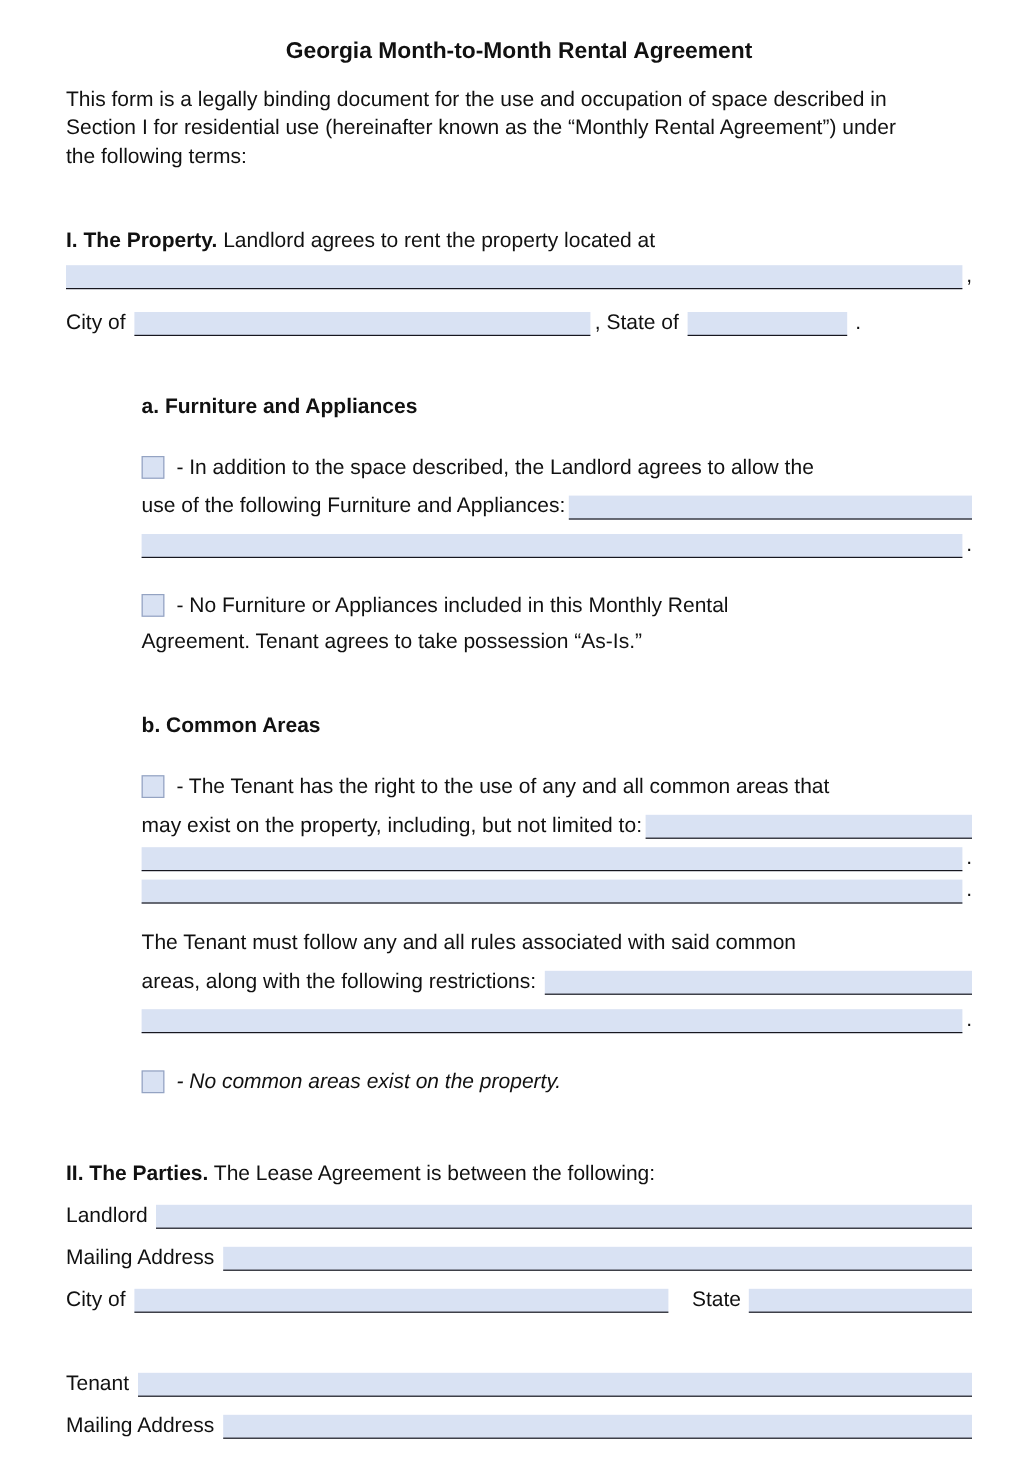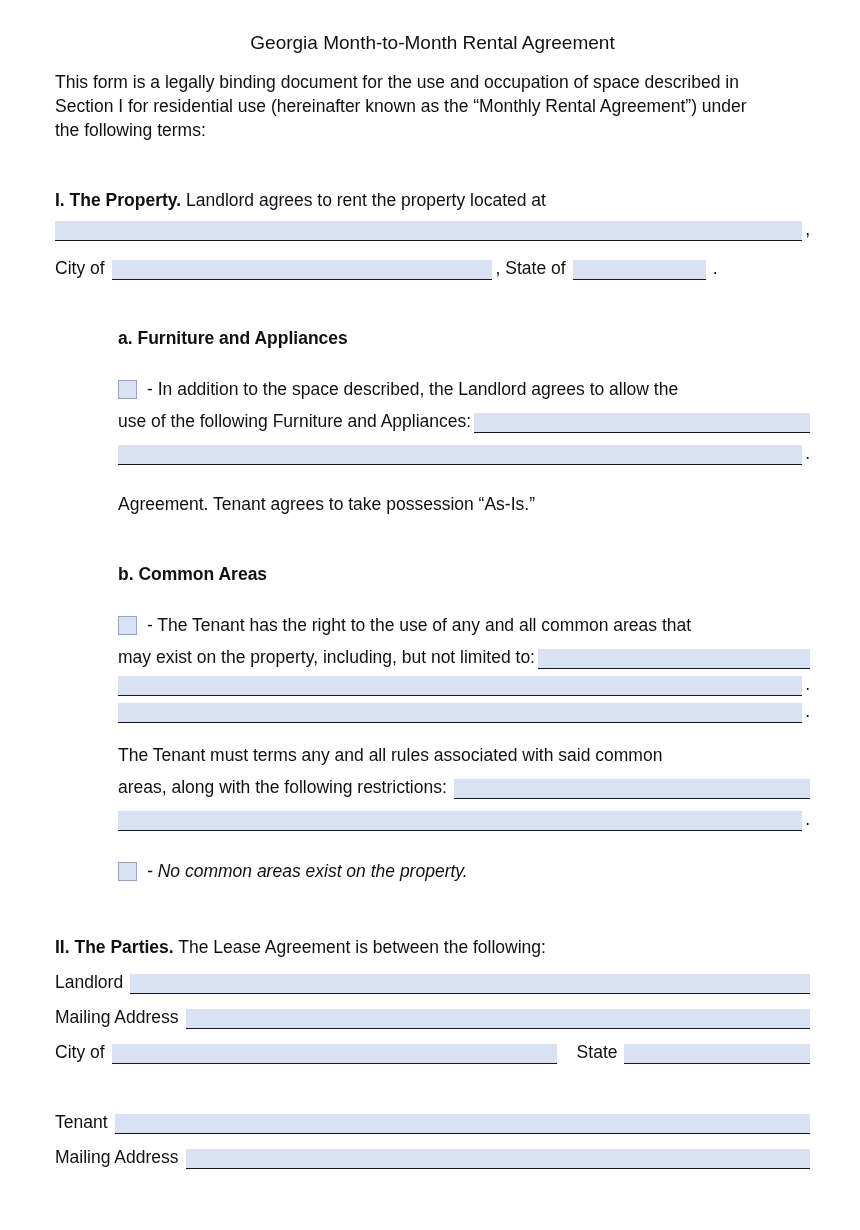--- a/index.html
+++ b/index.html
@@ -10,21 +10,21 @@
   *{ box-sizing:border-box; }
   html,body{ margin:0; padding:0; background:#ffffff; }
   .page{
     width:860px; height:1230px; overflow:hidden;
     padding:30px 50px 0 55px;
     font-family:"Liberation Sans", sans-serif;
     font-size:17.5px; line-height:24px; color:#111;
     background:#ffffff;
   }
   .b{ font-weight:bold; }
-  .title{ text-align:center; font-size:19px; line-height:26px; font-weight:normal; }
+  .title{ text-align:center; font-size:19px; line-height:26px; font-weight:bold; }
   .intro{ margin:14px 0 0 0; max-width:718px; }
 
   .frow{ display:flex; align-items:flex-end; }
   .field{
     display:block; height:20px;
     background:var(--field-bg);
     border-bottom:1px solid var(--underline);
   }
   .grow{ flex:1 1 auto; }
   .w380{ width:380px; }
@@ -99,20 +99,24 @@
           <span class="lbl colon">use of the following Furniture and Appliances:</span>
           <span class="field grow"></span>
         </div>
         <div class="frow">
           <span class="field grow"></span>
           <span class="punct">.</span>
         </div>
       </div>
 
       <div class="block">
+        <div class="cb-line">
+          <span class="checkbox"></span>
+          <span>- No Furniture or Appliances included in this Monthly Rental</span>
+        </div>
         <div class="line2">Agreement. Tenant agrees to take possession “As-Is.”</div>
       </div>
 
       <div class="sub-heading">b. Common Areas</div>
 
       <div class="block">
         <div class="cb-line">
           <span class="checkbox"></span>
           <span>- The Tenant has the right to the use of any and all common areas that</span>
         </div>
@@ -124,21 +128,21 @@
           <span class="field grow"></span>
           <span class="punct">.</span>
         </div>
         <div class="frow tight">
           <span class="field grow"></span>
           <span class="punct">.</span>
         </div>
       </div>
 
       <div class="block rules">
-        <div class="line">The Tenant must terms any and all rules associated with said common</div>
+        <div class="line">The Tenant must follow any and all rules associated with said common</div>
         <div class="frow">
           <span class="lbl">areas, along with the following restrictions:</span>
           <span class="field grow"></span>
         </div>
         <div class="frow">
           <span class="field grow"></span>
           <span class="punct">.</span>
         </div>
       </div>
 

